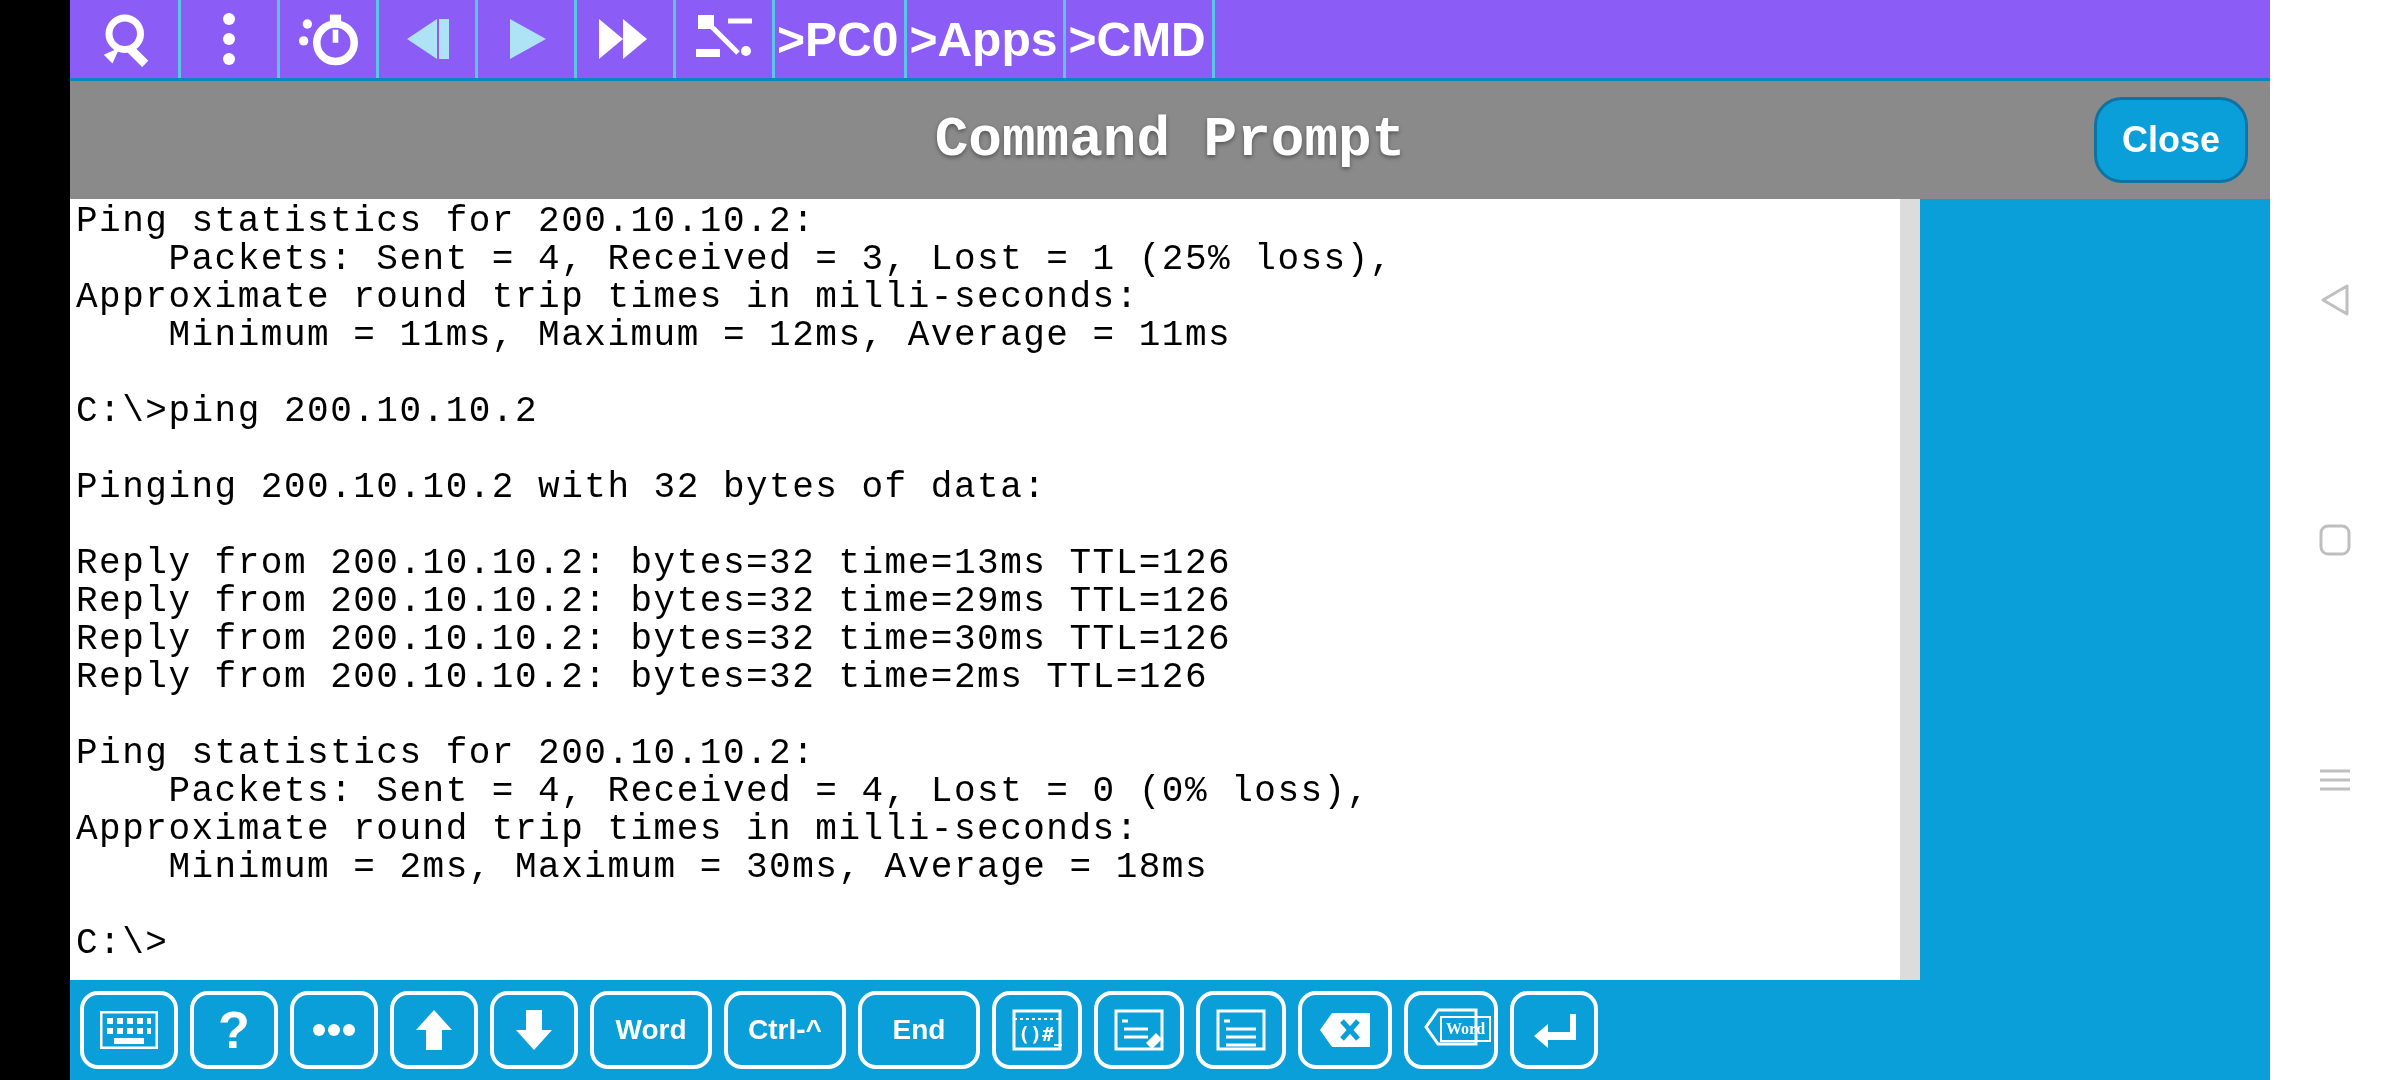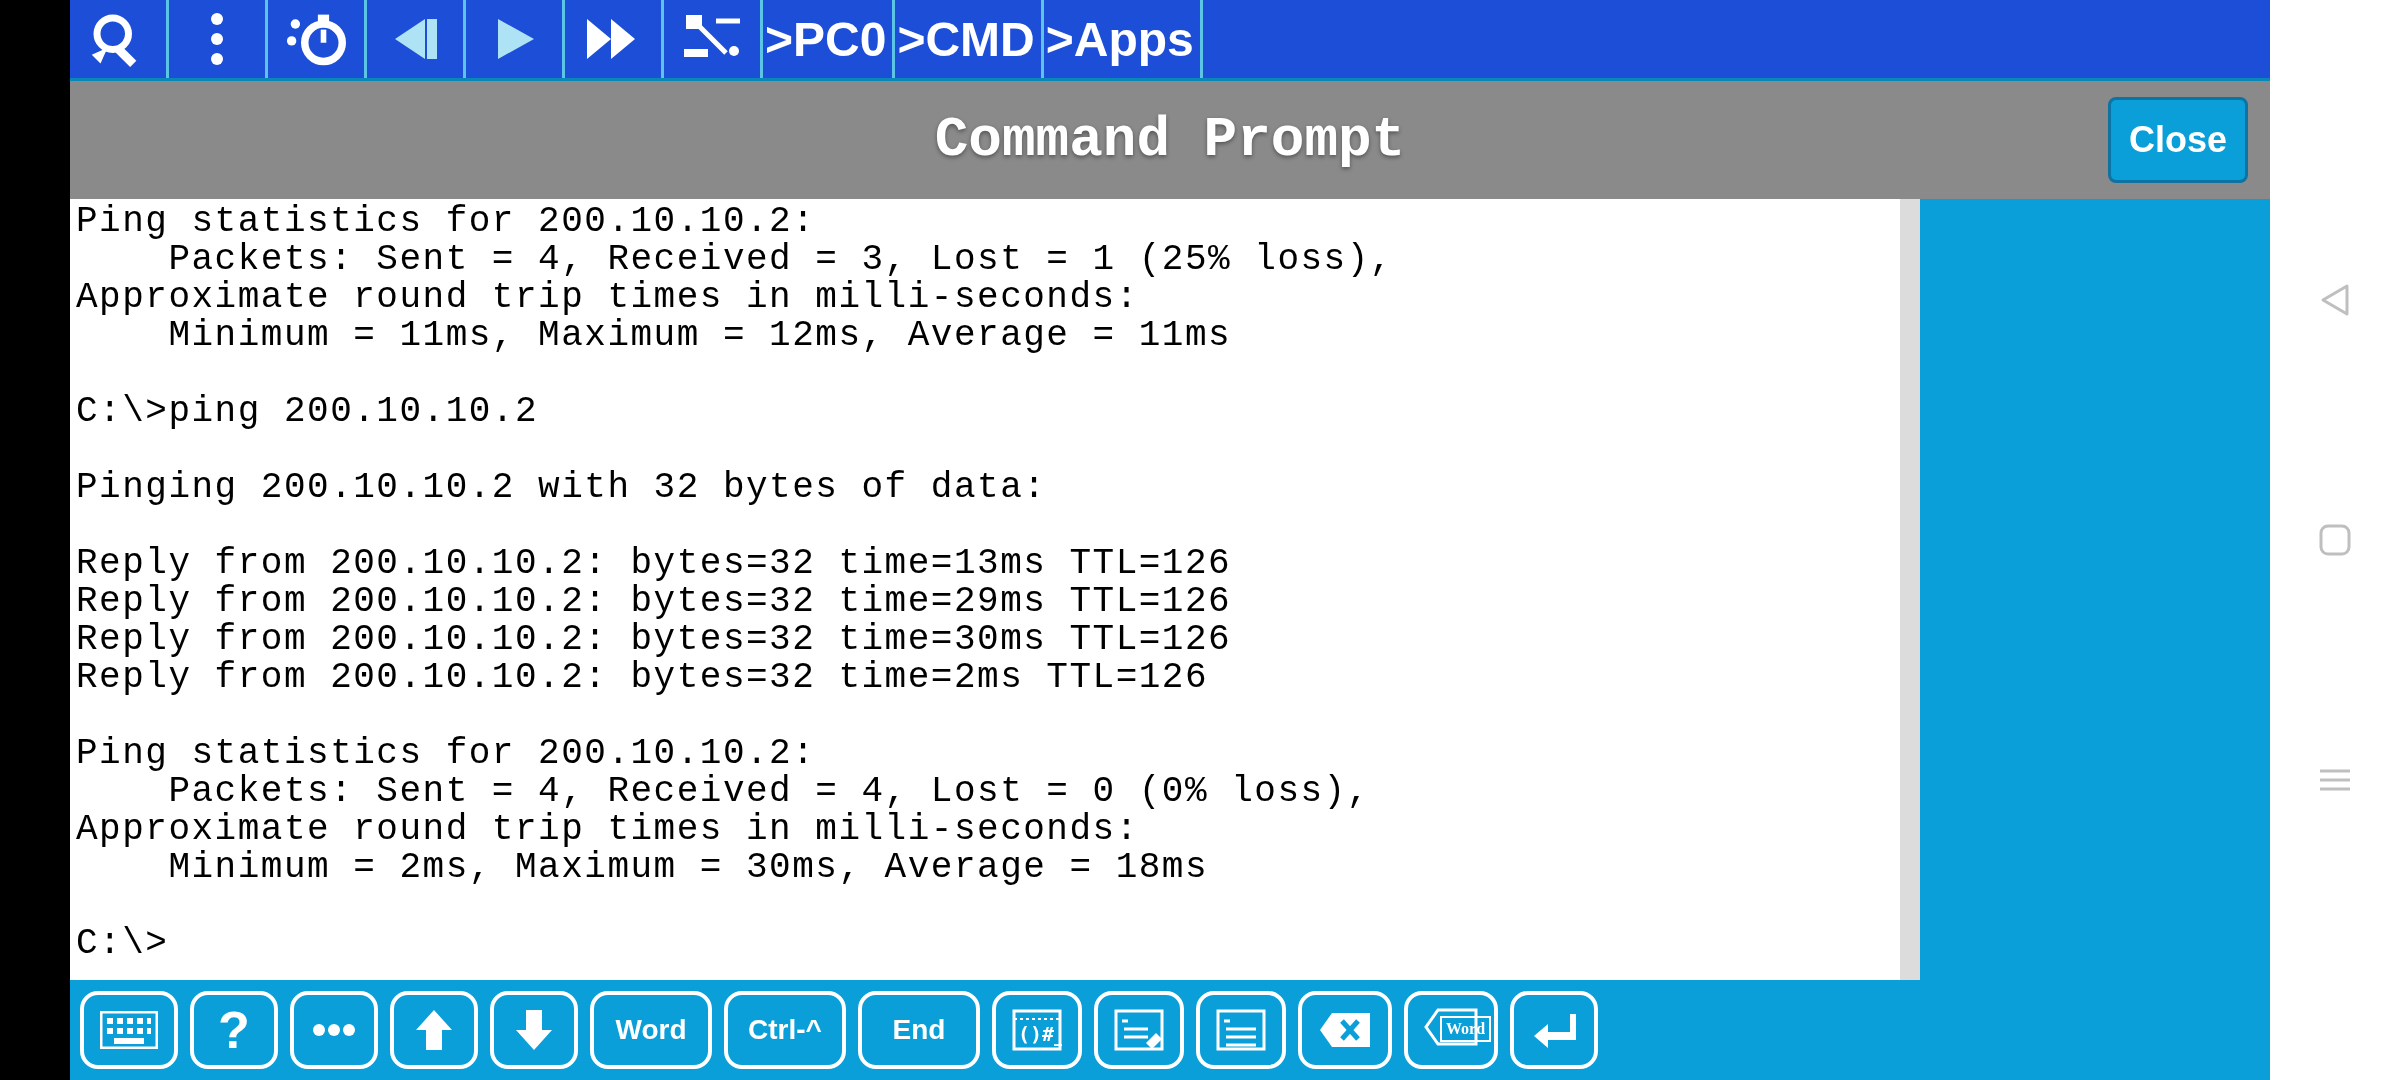--- a/index.html
+++ b/index.html
@@ -49,24 +49,25 @@
     height: 48px;
     display: flex;
     align-items: center;
     justify-content: center;
   }
   .nav-btn svg { stroke: #bfbfbf; fill: none; stroke-width: 3; }
 
   
   .toolbar {
     height: 81px;
-    background: #1d4ed8;
+    background: #8b5cf6;
     display: flex;
     align-items: stretch;
     border-bottom: 3px solid #0888b8;
+    padding-left: 12px;
   }
   .tb-btn {
     width: 99px;
     border-right: 3px solid #5cc5e6;
     display: flex;
     align-items: center;
     justify-content: center;
   }
   .tb-btn svg { fill: #ffffff; }
   .breadcrumb {
@@ -99,27 +100,27 @@
     font-size: 56px;
     font-weight: 700;
     text-shadow: 0 2px 4px rgba(0,0,0,0.4);
     font-family: Liberation Mono, monospace;
   }
   .close-btn {
     position: absolute;
     right: 22px;
     top: 16px;
     height: 86px;
-    padding: 0 18px;
+    padding: 0 25px;
     background: #0a9fd8;
     color: #ffffff;
     font-size: 36px;
     font-weight: 700;
     border: 3px solid #0d73a2;
-    border-radius: 8px;
+    border-radius: 28px;
     display: flex;
     align-items: center;
   }
 
   
   .main-row {
     flex: 1;
     display: flex;
     overflow: hidden;
   }
@@ -238,22 +239,22 @@
       <svg width="60" height="52" viewBox="0 0 60 52">
         <rect x="4" y="2" width="16" height="14"></rect>
         <rect x="2" y="36" width="24" height="8"></rect>
         <line x1="18" y1="14" x2="44" y2="40" stroke="#fff" stroke-width="5"></line>
         <line x1="34" y1="8" x2="58" y2="8" stroke="#fff" stroke-width="5"></line>
         <circle cx="52" cy="38" r="5"></circle>
       </svg>
     </div>
     <div class="breadcrumb">
       <div class="bc-seg">&gt;PC0</div>
+      <div class="bc-seg">&gt;Apps</div>
       <div class="bc-seg">&gt;CMD</div>
-      <div class="bc-seg">&gt;Apps</div>
     </div>
   </div>
 
   <div class="header">
     <div class="header-title">Command Prompt</div>
     <div class="close-btn">Close</div>
   </div>
 
   <div class="main-row">
     <div class="terminal-wrap">

